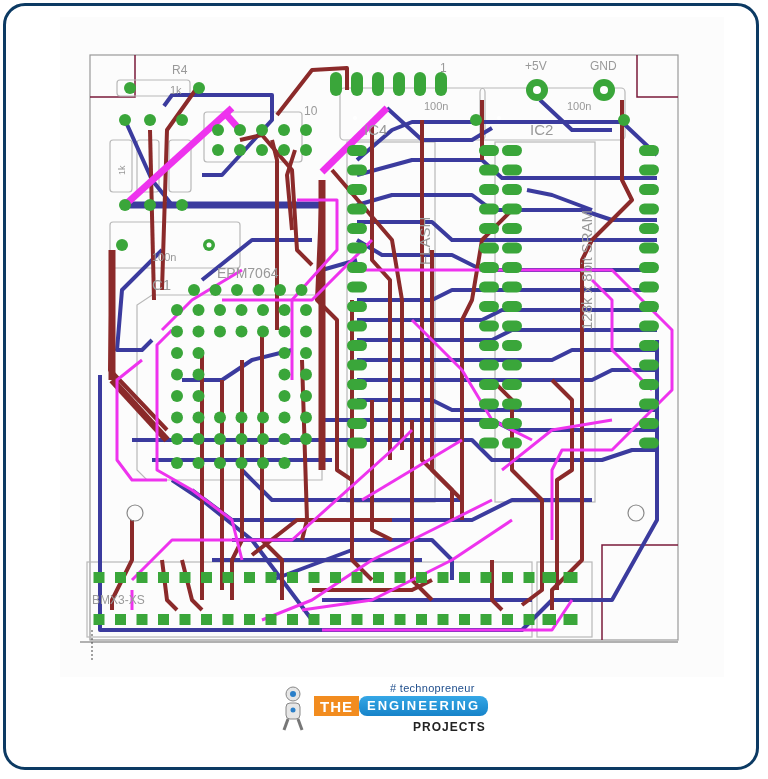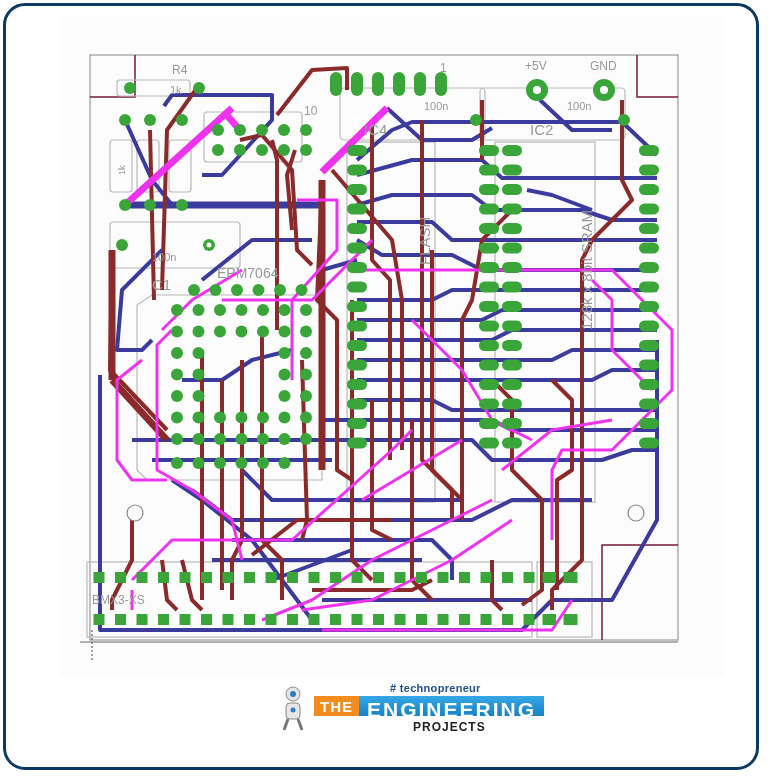--- a/index.html
+++ b/index.html
@@ -2,24 +2,24 @@
 <html><head>
 <meta charset="utf-8">
 <style>
   html, body { margin:0; padding:0; background:#ffffff; }
   body { width:768px; height:779px; position:relative; overflow:hidden; font-family:"Liberation Sans", sans-serif; }
   .frame { position:absolute; left:3px; top:3px; width:756px; height:767px; border:3px solid #0c3a63; border-radius:22px; background:#fff; box-sizing:border-box; }
   .canvas { position:absolute; left:60px; top:17px; width:664px; height:660px; background:#fcfcfc; }
   svg.pcb { position:absolute; left:0; top:0; }
   .logo { position:absolute; left:278px; top:680px; width:220px; height:60px; }
   .logo .robot { position:absolute; left:0; top:4px; width:30px; height:50px; }
-  .logo .tag { position:absolute; left:112px; top:2px; font-size:11px; font-weight:bold; color:#1f4e8c; letter-spacing:0.3px; }
+  .logo .tag { position:absolute; left:112px; top:2px; font-size:11px; font-weight:normal; color:#1f4e8c; letter-spacing:0.3px; }
   .logo .bar { position:absolute; left:36px; top:16px; height:20px; display:flex; }
   .logo .the { background:#f28c1f; color:#fff; font-weight:bold; font-size:15px; padding:2px 6px; letter-spacing:1px; }
-  .logo .eng { background:linear-gradient(#35a7e6,#1683c9); color:#fff; font-weight:bold; font-size:21px; padding:2px 8px; letter-spacing:2px; }
+  .logo .eng { background:linear-gradient(#35a7e6,#1683c9); color:#fff; font-weight:bold; font-size:13px; padding:2px 8px; letter-spacing:2px;border-radius:8px; }
   .logo .proj { position:absolute; left:135px; top:40px; font-weight:bold; font-size:12px; color:#222; letter-spacing:1px; }
 </style>
 </head>
 <body>
 
 <div class="frame"></div>
 
 <div class="canvas">
 <svg class="pcb" width="664" height="660" viewBox="68 17 664 660" font-family="Liberation Sans, sans-serif">
 

